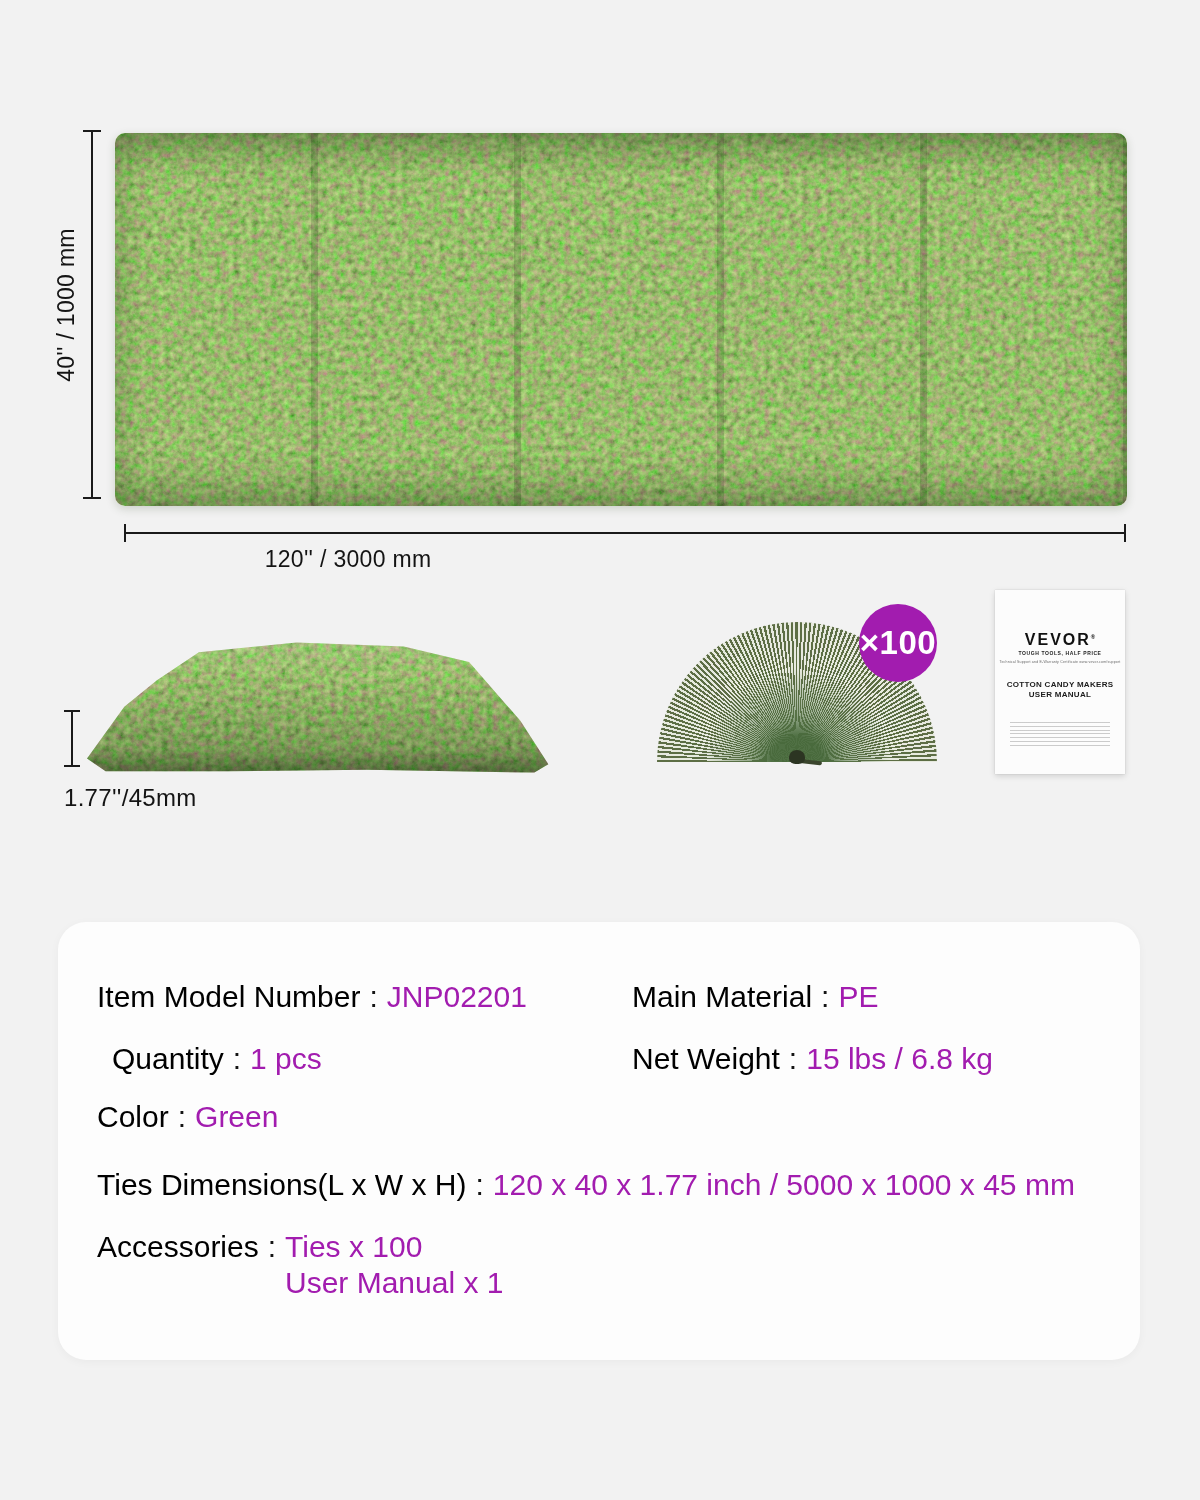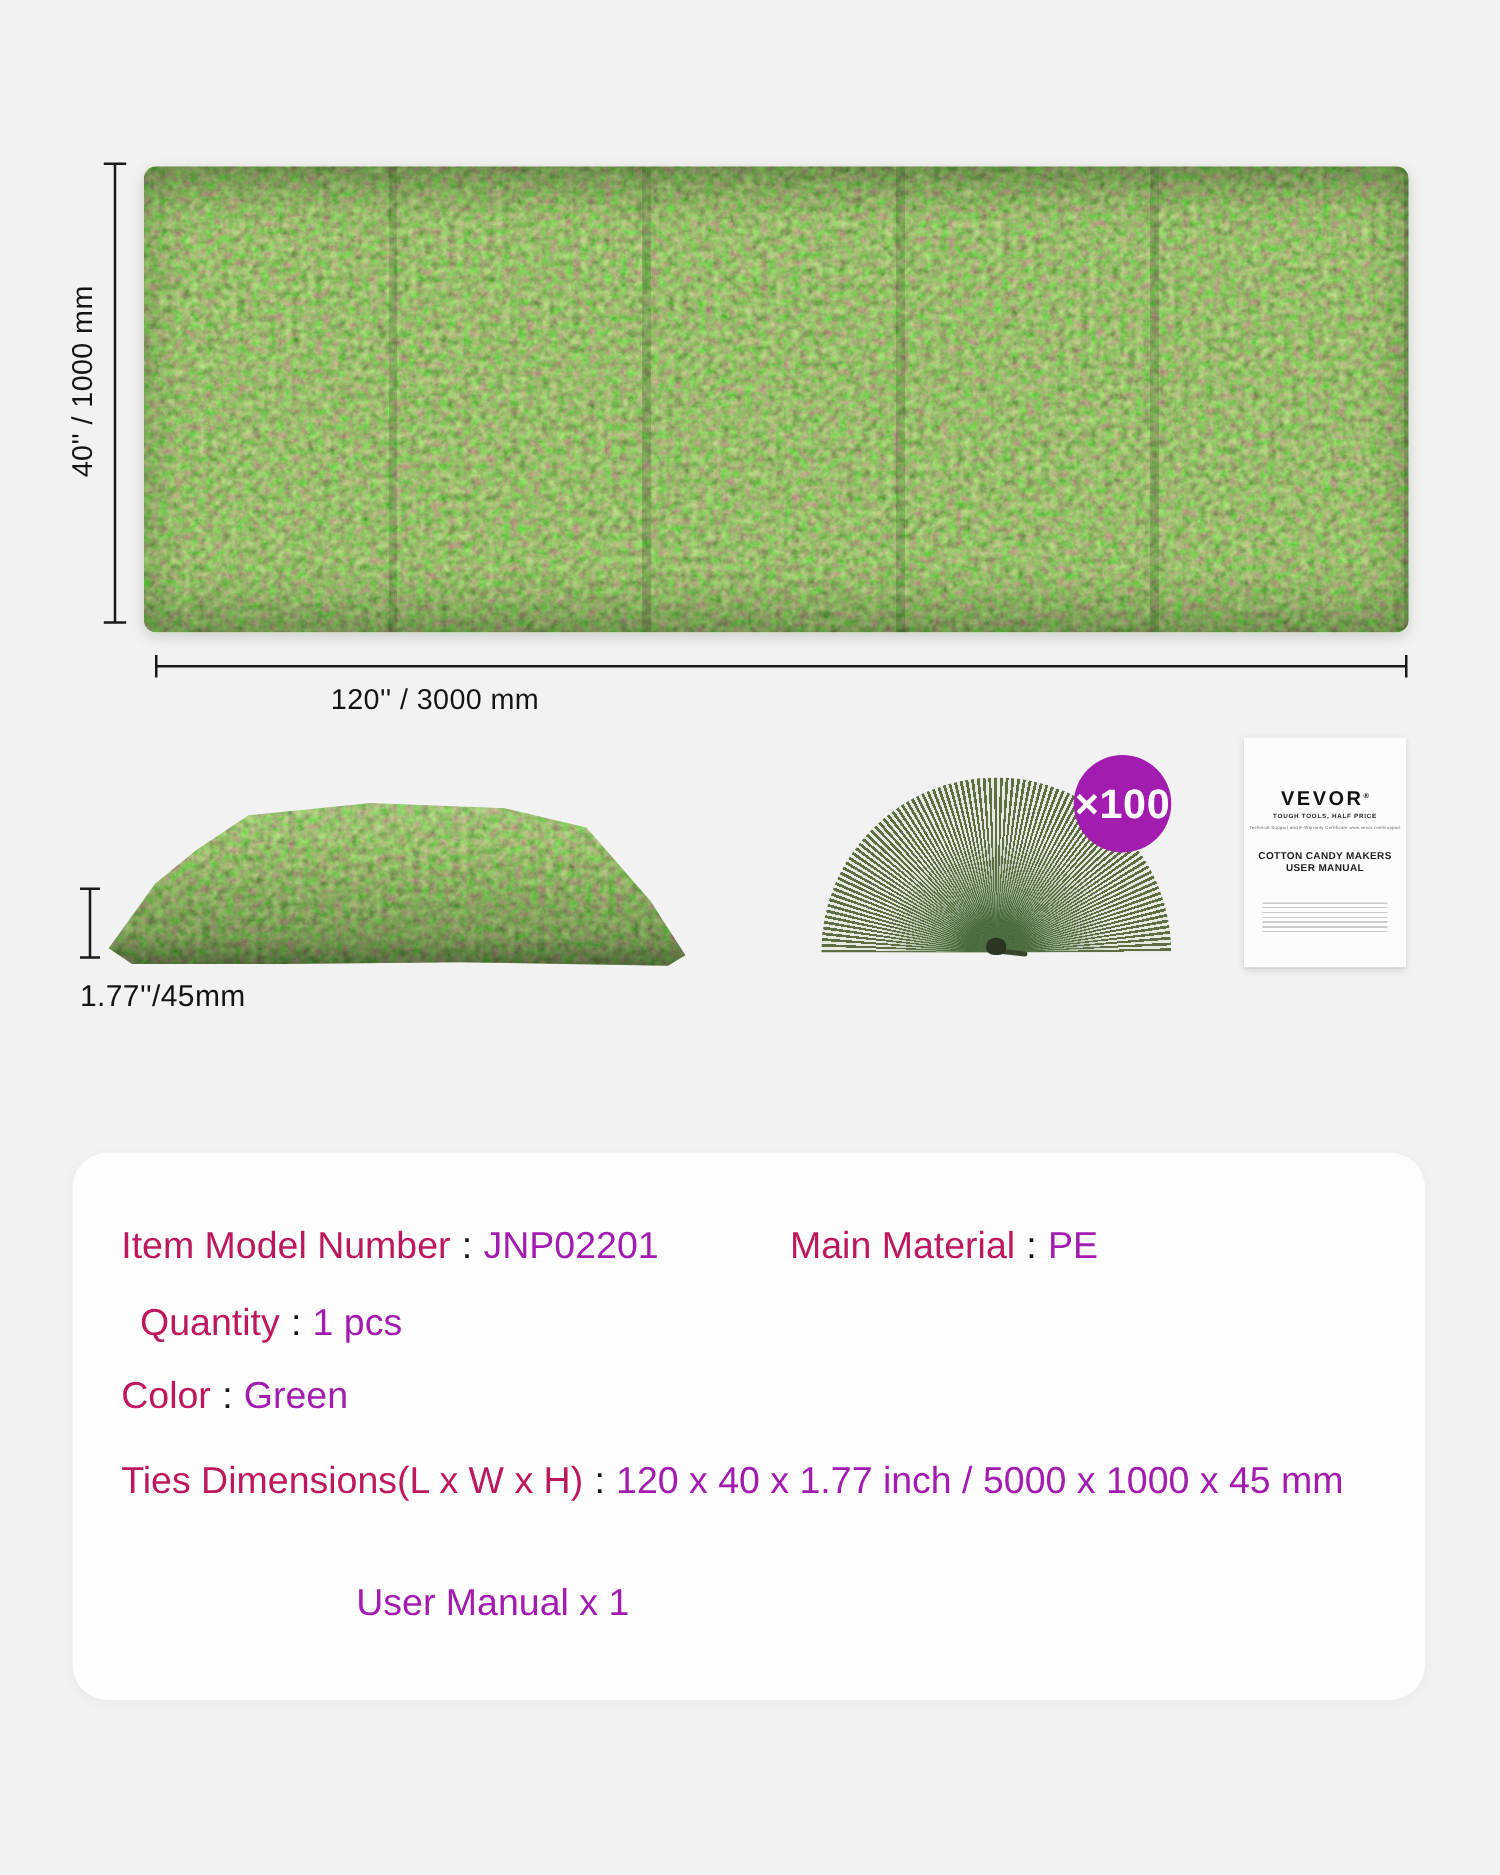--- a/index.html
+++ b/index.html
@@ -80,21 +80,21 @@
     margin-top:22px; width:100px; height:26px; opacity:0.8;
     background:repeating-linear-gradient(180deg,#bfbfbf 0 1px, transparent 1px 3.8px);
   }
   
   .spec-card{
     position:absolute; left:58px; top:922px; width:1082px; height:438px;
     background:#fdfdfd; border-radius:28px;
     box-shadow:0 2px 10px rgba(0,0,0,0.04);
   }
   .spec-row{position:absolute; font-size:30px; line-height:38px; white-space:nowrap;}
-  .spec-row .lbl{color:#be185d; font-weight:500;}
+  .spec-row .lbl{color:#000000; font-weight:500;}
   .spec-row .colon{color:#141414; font-weight:500; padding:0 9px;}
   .spec-row .val{color:#a21caf; font-weight:normal;}
 </style>
 </head>
 <body>
 
 <div class="stage">
 
   <div class="front-grass-wrap">
     <svg width="1012" height="373" xmlns="http://www.w3.org/2000/svg">
@@ -158,27 +158,33 @@
     <div class="spec-row" style="left:39px; top:56px;">
       <span class="lbl">Item Model Number</span><span class="colon">:</span><span class="val">JNP02201</span>
     </div>
     <div class="spec-row" style="left:574px; top:56px;">
       <span class="lbl">Main Material</span><span class="colon">:</span><span class="val">PE</span>
     </div>
 
     <div class="spec-row" style="left:54px; top:118px;">
       <span class="lbl">Quantity</span><span class="colon">:</span><span class="val">1 pcs</span>
     </div>
+    <div class="spec-row" style="left:574px; top:118px;">
+      <span class="lbl">Net Weight</span><span class="colon">:</span><span class="val">15 lbs / 6.8 kg</span>
+    </div>
 
     <div class="spec-row" style="left:39px; top:176px;">
       <span class="lbl">Color</span><span class="colon">:</span><span class="val">Green</span>
     </div>
 
     <div class="spec-row" style="left:39px; top:244px;">
       <span class="lbl">Ties Dimensions(L x W x H)</span><span class="colon">:</span><span class="val">120 x 40 x 1.77 inch / 5000 x 1000 x 45 mm</span>
     </div>
 
+    <div class="spec-row" style="left:39px; top:306px;">
+      <span class="lbl">Accessories</span><span class="colon">:</span><span class="val">Ties x 100</span>
+    </div>
     <div class="spec-row" style="left:227px; top:342px;">
       <span class="val">User Manual x 1</span>
     </div>
 
   </div>
 </div>
 
 </body></html>

